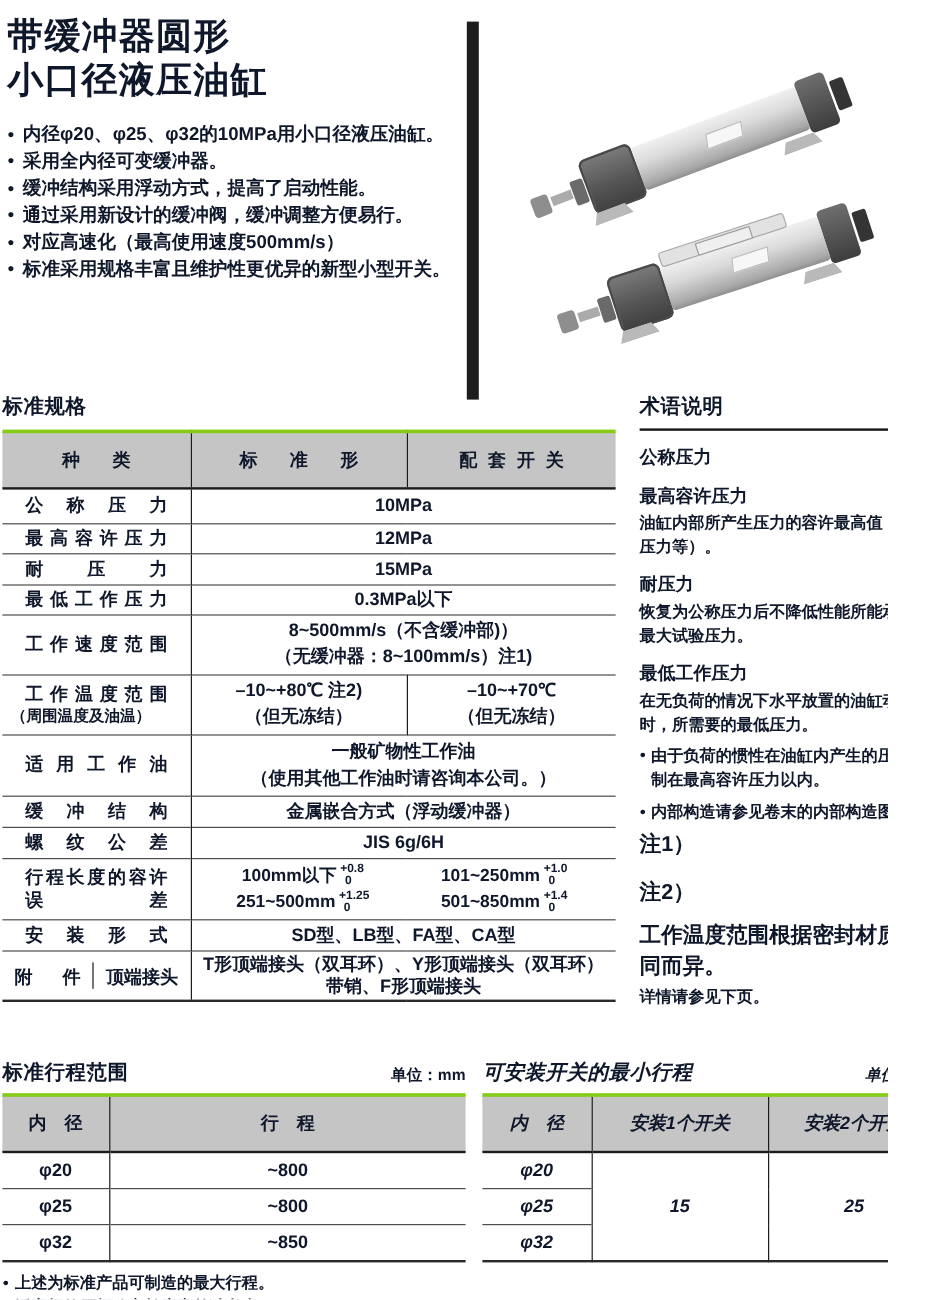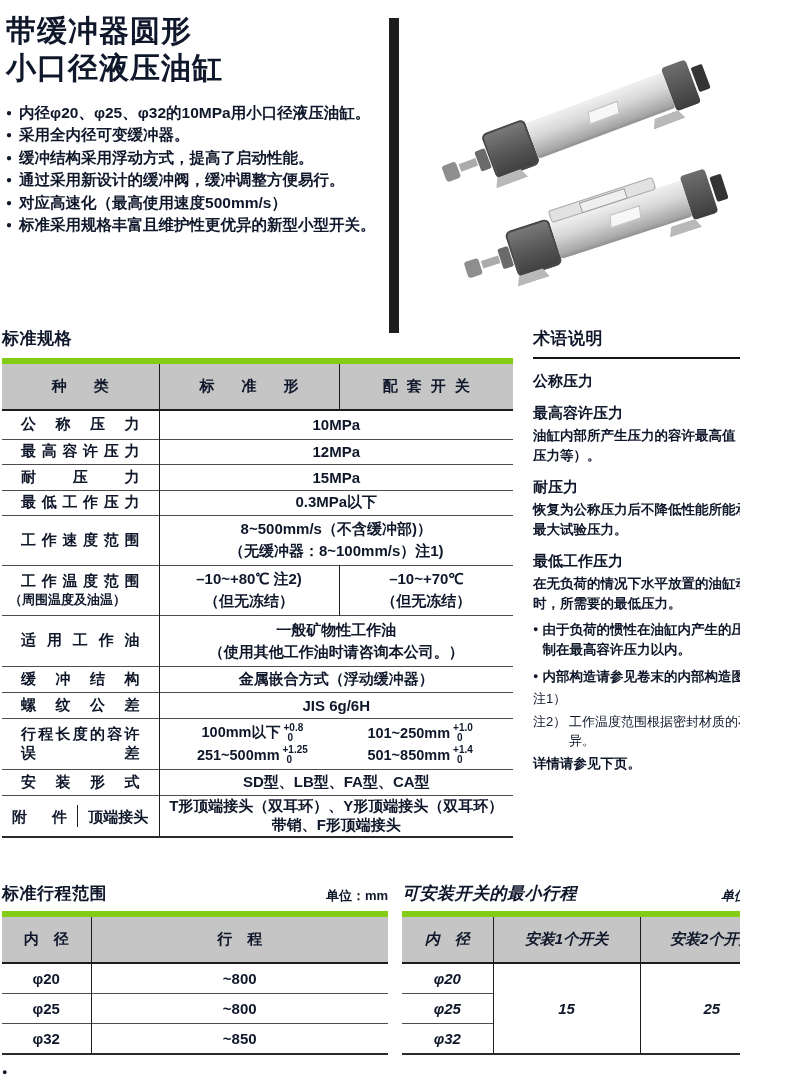--- a/index.html
+++ b/index.html
@@ -33,21 +33,21 @@
   .foot{position:absolute;bottom:-8px;width:34px;height:10px;background:#b9b9b9;clip-path:polygon(14% 0,86% 0,100% 100%,0 100%);}
   .foot-l{left:44px;} .foot-r{right:34px;}
   .rail{position:absolute;top:-7px;left:96px;right:66px;height:11px;background:#e2e2e2;border:1px solid #a9a9a9;border-radius:3px;}
   .switchbox{position:absolute;top:-5px;left:128px;width:46px;height:9px;background:#efefef;border:1px solid #9b9b9b;}
   
   .h2{font-size:17px;font-weight:bold;margin:0;letter-spacing:0.5px;}
   .headrow{display:flex;justify-content:space-between;align-items:flex-end;}
   .unit{font-size:13px;font-weight:bold;}
   
   table{border-collapse:collapse;table-layout:fixed;}
-  .ctab{border-top:6px solid #84cc16;border-bottom:2px solid #2a2a2a;}
+  .ctab{border-top:3px solid #84cc16;border-bottom:2px solid #2a2a2a;}
   .ctab th,.ctab td{padding:1px 3px;font-size:15px;font-weight:bold;vertical-align:middle;}
   .ctab thead th{background:#c5c5c5;height:43px;border-bottom:2.5px solid #1c1c1c;}
   .ctab tbody tr{border-bottom:1px solid #4d4d4d;}
   .bdr{border-right:1.5px solid #1c1c1c;}
   .jl{display:block;text-align:justify;text-align-last:justify;padding:0 16px;}
   .csp{text-align:center;}
   .vc{text-align:center;}
   .small{font-size:13px;}
   .sub{font-size:13px;display:block;padding:0 4px;text-align:left;font-weight:bold;}
   .twoline{line-height:1.45;}
@@ -59,21 +59,21 @@
   .tol{display:flex;justify-content:center;align-items:center;white-space:nowrap;font-size:14.5px;}
   .stack{display:inline-flex;flex-direction:column;margin-left:3px;font-size:10px;line-height:10px;text-align:left;}
   .stack .lo{padding-left:4px;}
   
   .terms{position:absolute;left:533px;top:327px;width:256px;}
   .terms .rule{border-top:2px solid #161616;margin-top:7px;}
   .term{font-size:15px;font-weight:bold;margin:13px 0 3px 0;}
   .desc{font-size:13.5px;font-weight:bold;line-height:1.45;}
   .tbul{display:flex;margin-top:7px;font-size:13.5px;font-weight:bold;line-height:1.45;}
   .tbul .dot{font-size:9px;line-height:19px;margin-right:4px;}
-  .note{display:flex;margin-top:4px;font-size:13px;font-weight:normal;line-height:1.45;}
+  .note{display:flex;margin-top:4px;font-size:18px;font-weight:bold;line-height:1.45;flex-direction:column;}
   .note .nlab{flex:0 0 36px;}
   .tfoot{margin-top:4px;font-size:13.5px;font-weight:bold;}
   
   .stroke{position:absolute;left:2px;top:882px;width:386px;}
   .stroke table{width:386px;margin-top:6px;}
   .switchsec{position:absolute;left:402px;top:882px;width:381px;font-style:italic;}
   .switchsec table{width:381px;margin-top:6px;}
   .btab tbody td{height:27px;}
   .foots{margin-top:7px;}
   .foots .fl{display:flex;font-size:13.5px;font-weight:bold;line-height:20px;}
@@ -362,20 +362,21 @@
         </tr>
         <tr>
           <td class="bdr vc">φ32</td>
           <td class="vc">~850</td>
         </tr>
       </tbody>
     </table>
     <div class="foots">
       <div class="fl">
           <span class="dot">●</span>
+          <span>上述为标准产品可制造的最大行程。</span>
         </div>
       <div class="fl">
           <span class="dot">●</span>
           <span>活塞杆的压杆稳定长度应单独考虑。</span>
         </div>
     </div>
   </section>
 
   <section class="switchsec">
     <div class="headrow">

